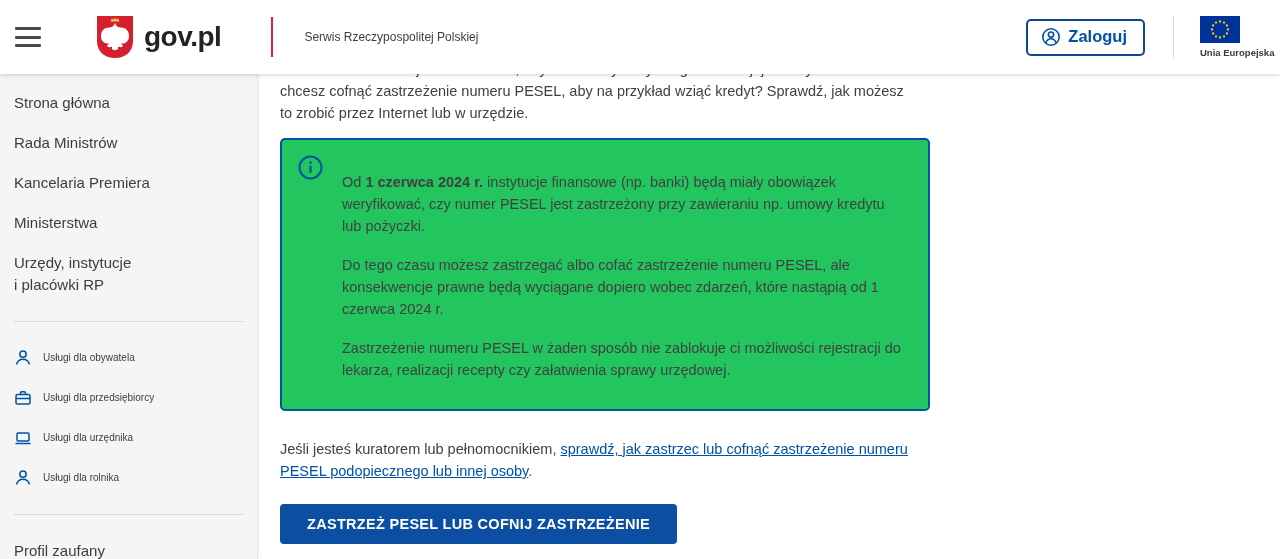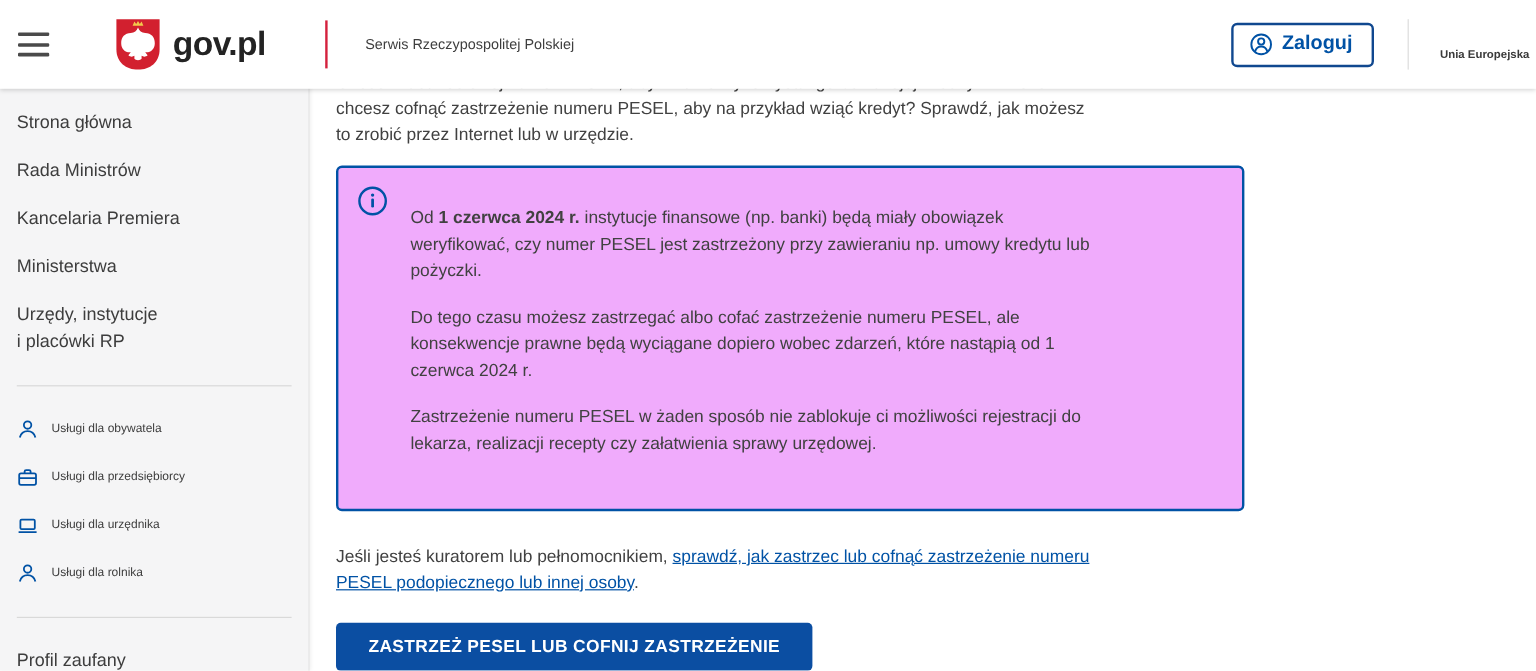--- a/index.html
+++ b/index.html
@@ -39,21 +39,21 @@
   .header-right { margin-left: auto; display: flex; align-items: center; }
   .login-button {
     display: flex; align-items: center; gap: 7px;
     border: 2px solid #10488f; border-radius: 5px; background: #fff;
     color: #0052a5; font-size: 16.5px; font-weight: bold;
     padding: 6px 16px 7px 13px; cursor: pointer;
     font-family: Liberation Sans, sans-serif;
   }
   .login-button svg { display: block; }
   .header-vdivider { width: 1px; height: 42px; background: #dcdcdc; margin: 0 26px 0 28px; }
-  .eu-block { display: flex; flex-direction: row; align-items: flex-end; margin-right: 8px; width: 72px; }
+  .eu-block { display: flex; flex-direction: column; align-items: flex-start; margin-right: 8px; width: 72px; }
   .eu-flag { width: 40px; height: 27px; display: block; }
   .eu-label { font-size: 9.5px; font-weight: bold; color: #3a3a3a; margin-top: 4px; white-space: nowrap; }
 
   
   .sidebar {
     position: absolute; top: 62px; left: 0; width: 258px; height: 497px;
     background: #f5f5f6; z-index: 10;
     border-right: 1px solid #e4e4e4;
     box-shadow: 1px 0 3px rgba(0,0,0,0.06);
     padding-top: 21px;
@@ -75,24 +75,24 @@
   .main {
     position: absolute; top: 62px; left: 258px; width: 1022px; height: 497px;
     background: #ffffff; overflow: hidden; z-index: 5;
   }
   .intro {
     margin: -4px 0 0 22px; width: 634px;
     font-size: 14.5px; line-height: 22px; color: #414141;
   }
   .info-box {
     position: relative;
-    margin: 14px 0 0 22px; width: 757px;
+    margin: 14px 0 0 22px; width: 650px;
     border: 2px solid #0052a5; border-radius: 5px;
-    padding: 31px 24px 43px 60px;
-    background: #f0abfc;
+    padding: 31px 24px 28px 60px;
+    background: #22c55e;
   }
   .info-icon { position: absolute; top: 15px; left: 16px; }
   .info-box p {
     font-size: 14.5px; line-height: 22px; color: #414141; margin: 0 0 17px 0;
     max-width: 566px;
   }
   .info-box p:last-child { margin-bottom: 0; }
   .guardian {
     margin: 27px 0 0 22px; width: 634px;
     font-size: 14.5px; line-height: 22px; color: #414141;

